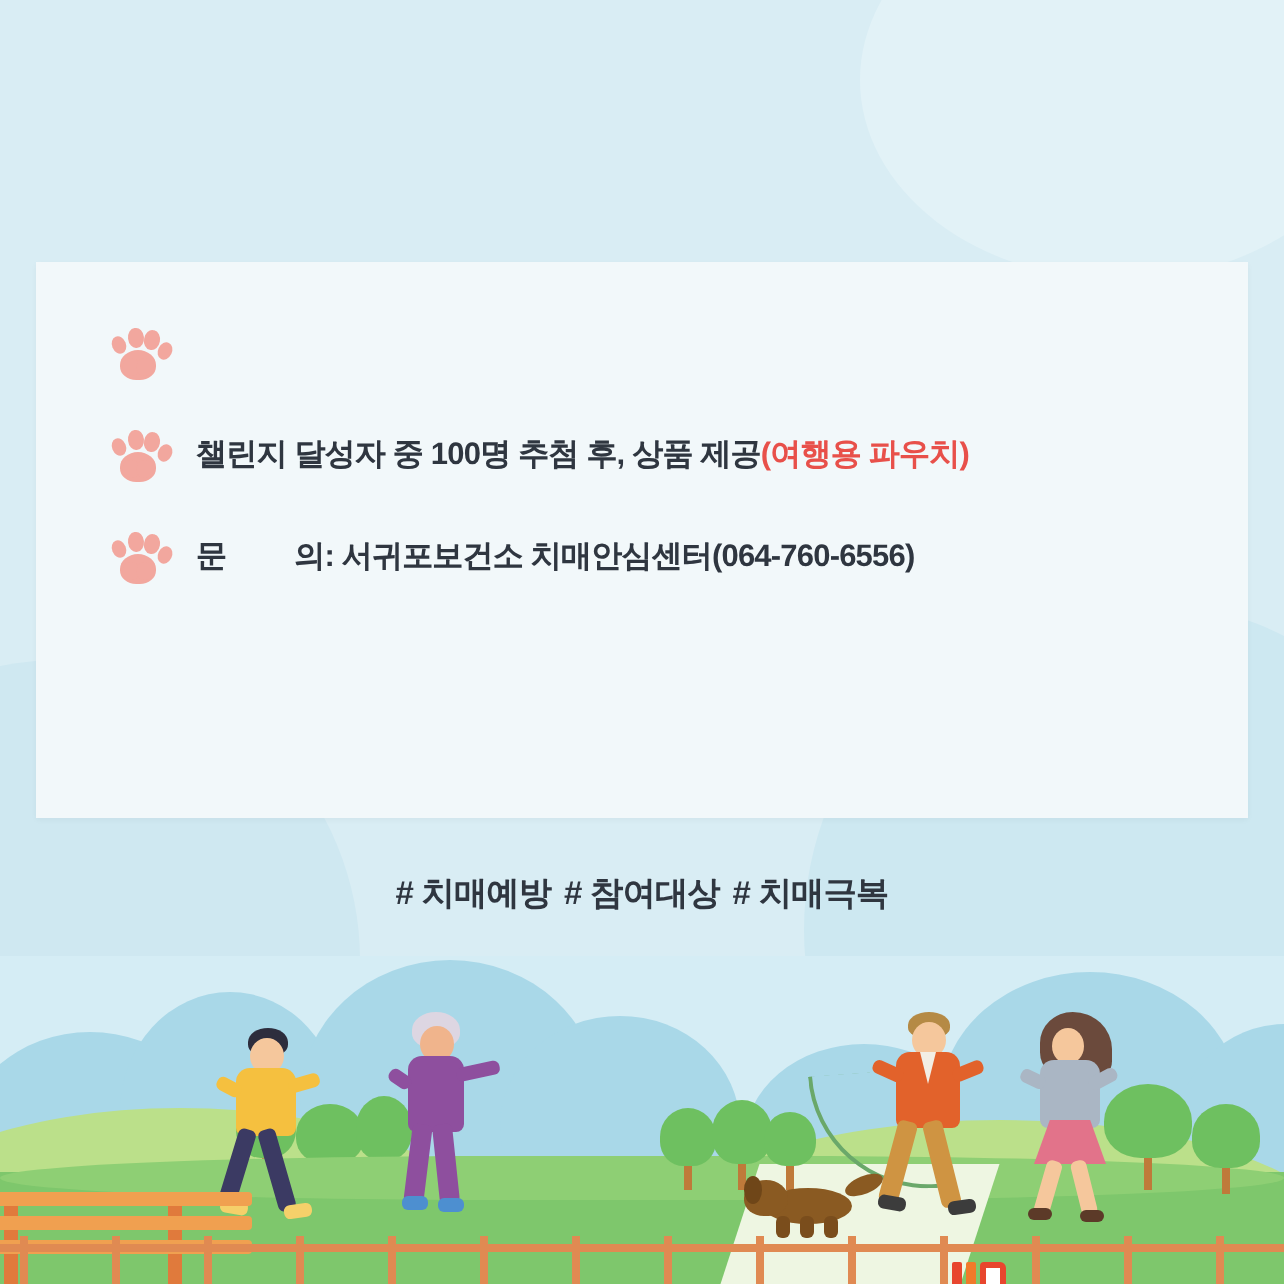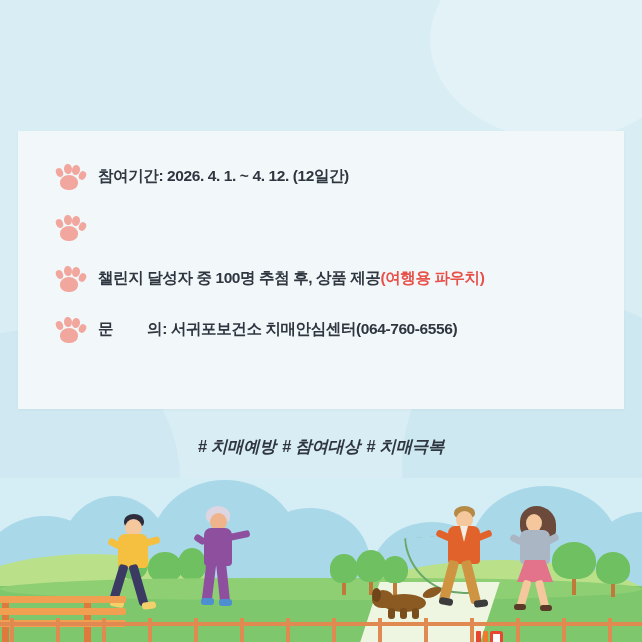--- a/index.html
+++ b/index.html
@@ -42,21 +42,21 @@
   .paw .pad{width:18px;height:15px;left:6px;top:11px;border-radius:50% 50% 45% 45%;}
   .paw .pad2{width:9px;height:9px;left:7px;top:15px;}
   .paw .pad3{width:9px;height:9px;left:14px;top:15px;}
   .rtxt{font-size:15.5px;font-weight:bold;color:#2f3640;letter-spacing:-.4px;white-space:nowrap;}
   .rtxt .gap{display:inline-block;width:34px;}
   .accent{color:#e8504a;}
 
   
   .tags{position:absolute;left:0;top:436px;width:642px;text-align:center;
     font-size:16.5px;font-weight:bold;color:#2f3640;letter-spacing:-.3px;}
-  .tags span{margin:0 1px;font-style:italic;}
+  .tags span{margin:0 1px;}
 
   
   .scene{position:absolute;left:0;top:478px;width:642px;height:164px;overflow:hidden;background:#d5edf5;}
   .cloud{position:absolute;border-radius:50%;background:#a9d8e8;}
   .c1{left:-20px;top:38px;width:130px;height:115px;}
   .c2{left:60px;top:18px;width:110px;height:120px;}
   .c3{left:150px;top:2px;width:150px;height:140px;}
   .c4{left:250px;top:30px;width:120px;height:110px;}
   .c5{left:372px;top:44px;width:120px;height:100px;}
   .c6{left:470px;top:8px;width:150px;height:130px;}
@@ -182,32 +182,20 @@
   <div class="bg-top">
     <div class="bg-blob-c"></div>
     <div class="bg-blob-a"></div>
     <div class="bg-blob-b"></div>
   </div>
 
 
   <div class="card">
     <div class="rows">
 
-      <div class="row">
-        <span class="paw">
-          <i class="t1"></i>
-            <i class="t2"></i>
-            <i class="t3"></i>
-            <i class="t4"></i>
-          <i class="pad"></i>
-            <i class="pad2"></i>
-            <i class="pad3"></i>
-        </span>
-        <span class="rtxt"><span>참여기간:</span> <span>2026. 4. 1. ~ 4. 12. (12일간)</span></span>
-      </div>
 
       <div class="row">
         <span class="paw">
           <i class="t1"></i>
             <i class="t2"></i>
             <i class="t3"></i>
             <i class="t4"></i>
           <i class="pad"></i>
             <i class="pad2"></i>
             <i class="pad3"></i>

